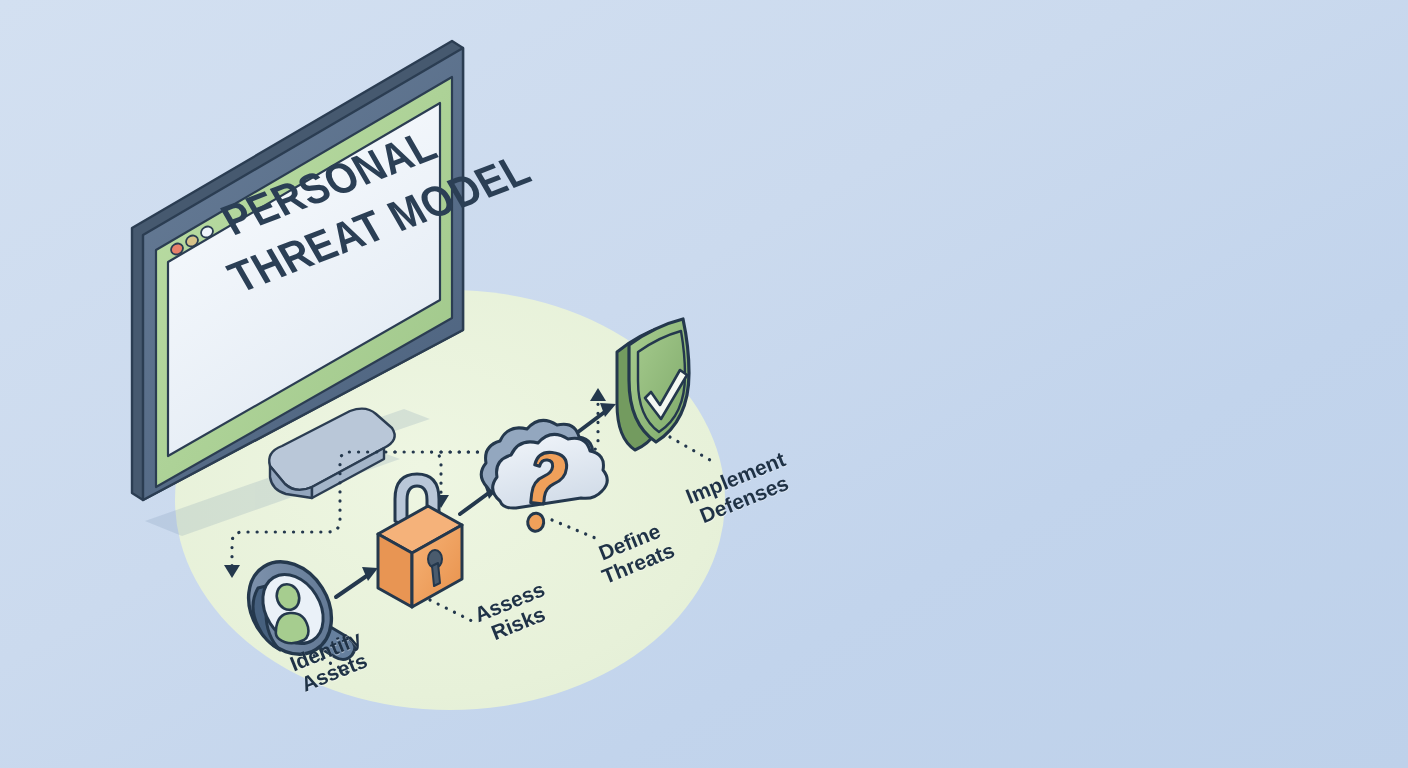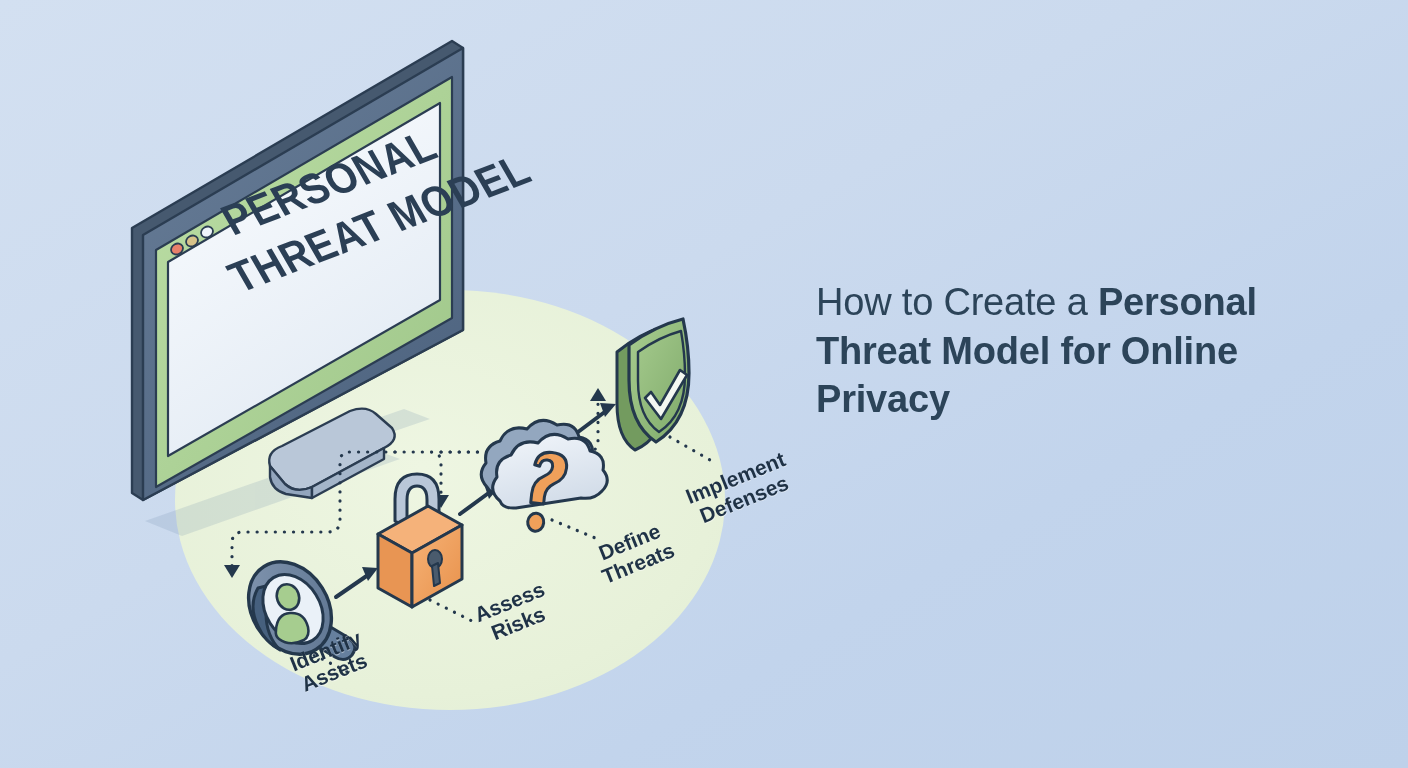--- a/index.html
+++ b/index.html
@@ -258,17 +258,14 @@
   <div class="flow-label" id="label-define">
     <div>Define</div>
     <div>Threats</div>
   </div>
 
   <div class="flow-label" id="label-implement">
     <div>Implement</div>
     <div>Defenses</div>
   </div>
 
-  <div id="headline">
-    <span>How to Create a </span><span class="bold">Personal Threat Model for Online Privacy</span>
-  </div>
 
 </div>
 
 </body></html>

